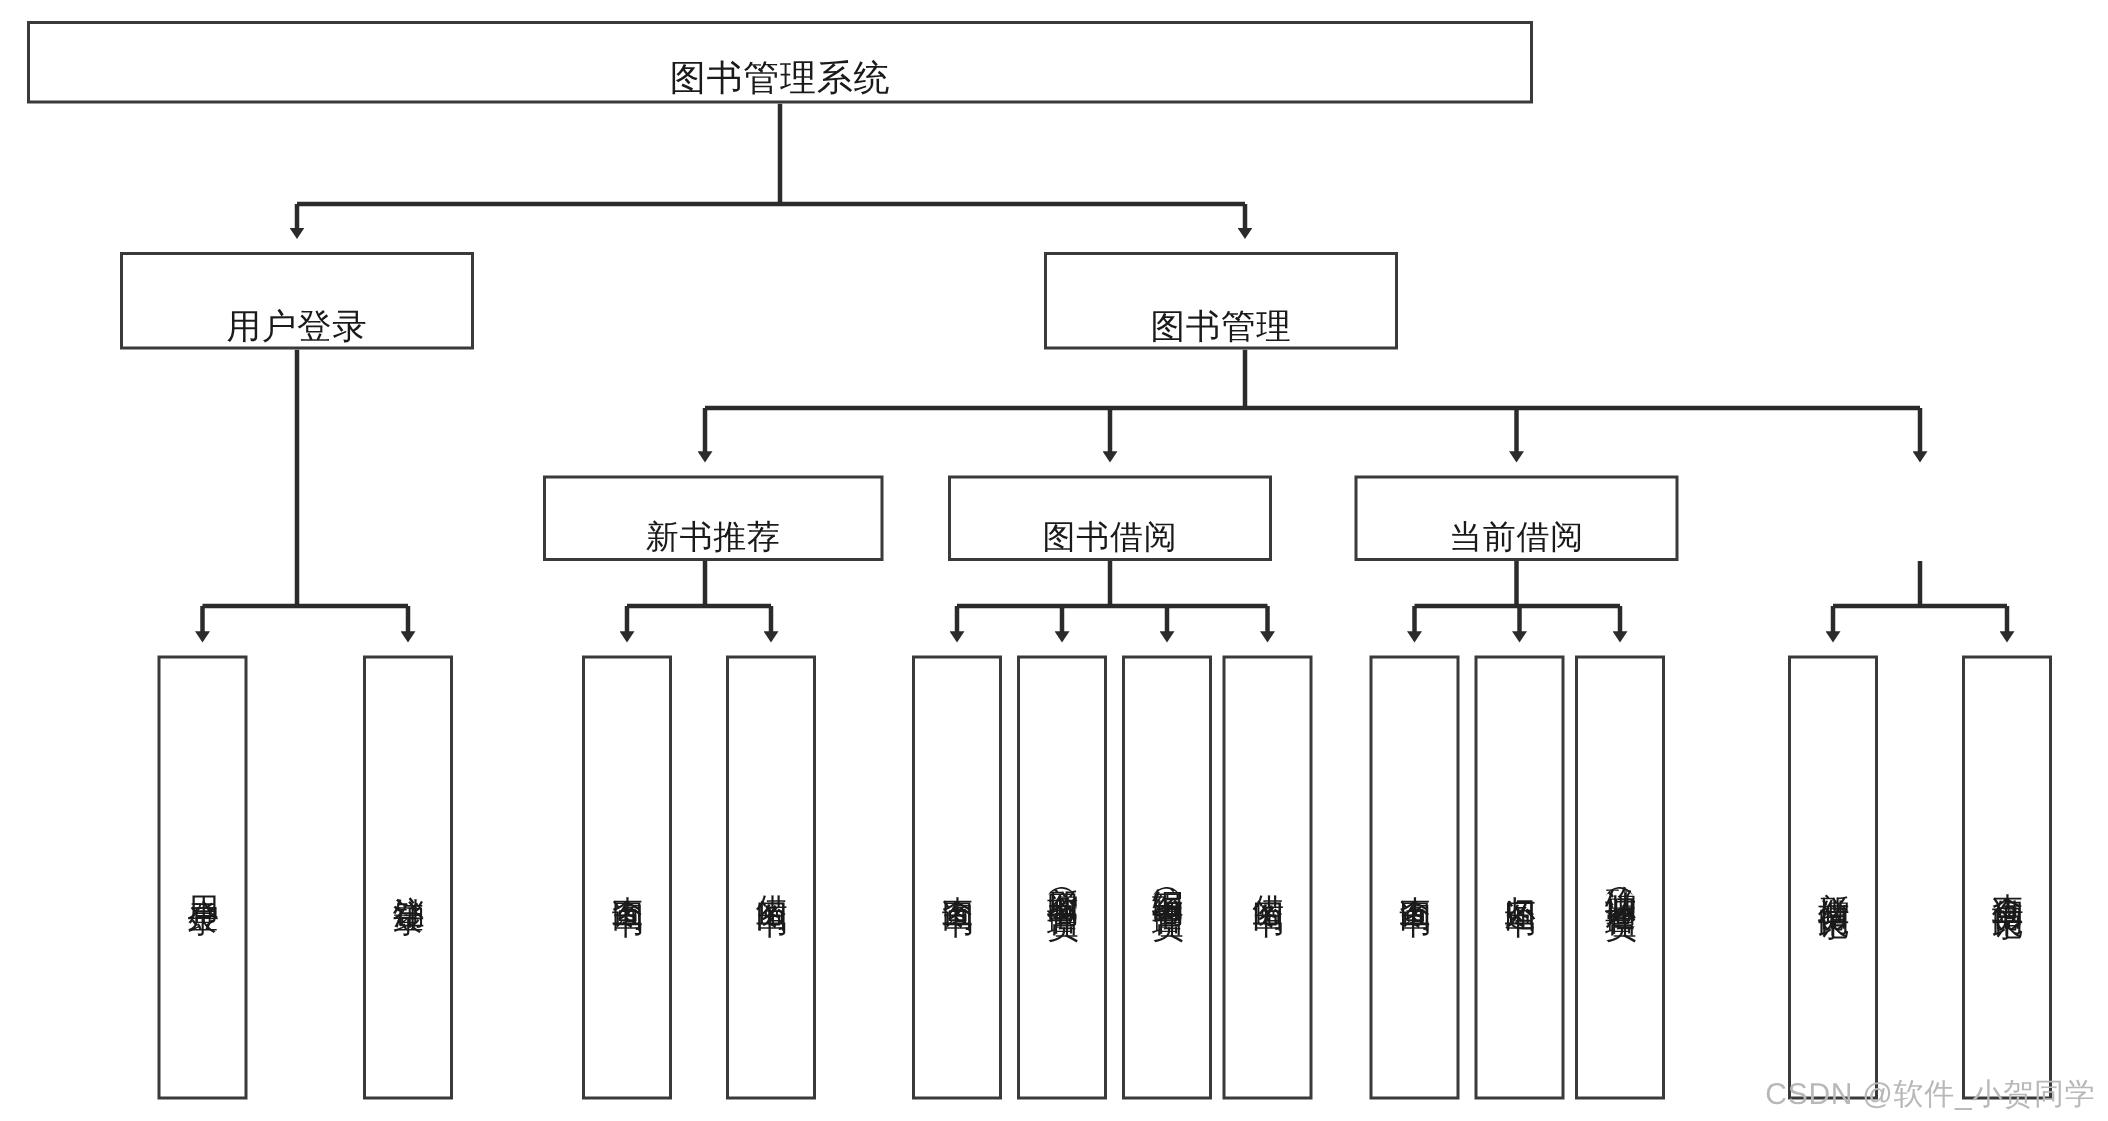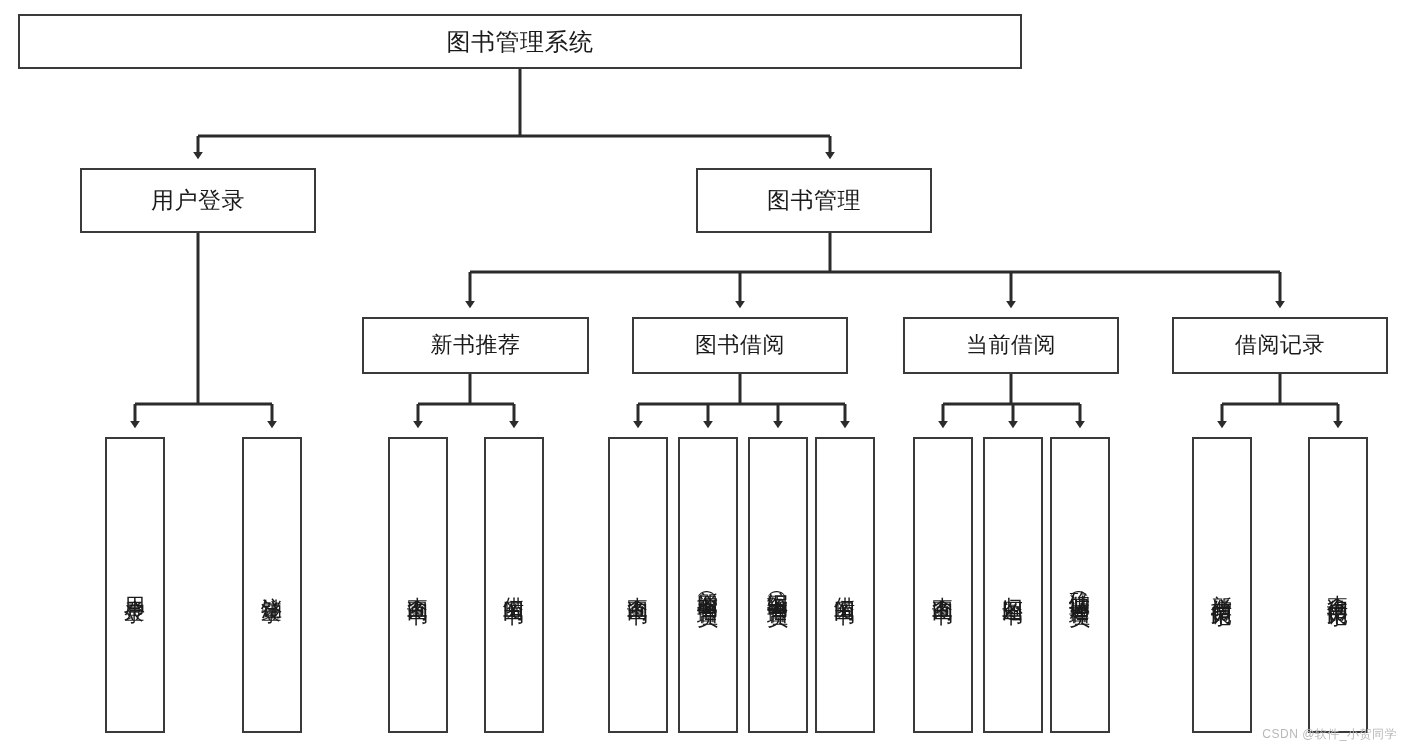--- a/index.html
+++ b/index.html
@@ -25,21 +25,21 @@
     left: 0;
     width: 1405px;
     height: 747px;
   }
   .node-box {
     position: absolute;
     box-sizing: border-box;
     border: 2.5px solid #3a3a3a;
     background: #ffffff;
     display: flex;
-    align-items: center;
+    align-items: flex-end;
     justify-content: center;
     color: #1a1a1a;
   }
   .node-label {
     display: block;
     text-align: center;
     line-height: 1.22;
     letter-spacing: 0.5px;
     color: #1a1a1a;
   }
@@ -58,21 +58,21 @@
   }
   .lvl-root .node-label { font-size: 24px; }
   .lvl-2 .node-label { font-size: 23px; }
   .lvl-3 .node-label { font-size: 22px; }
   .lvl-leaf .node-label { font-size: 21px; }
 
   #watermark {
     position: absolute;
     right: 8px;
     bottom: 4px;
-    font-size: 12px;
+    font-size: 20px;
     color: #b8b8b8;
     white-space: nowrap;
     letter-spacing: 0.5px;
     pointer-events: none;
   }
 </style>
 </head>
 <body>
 
 <div id="diagram-root">
@@ -140,23 +140,20 @@
 
   <div class="node-box horiz lvl-3" style="left: 362px; top: 317px; width: 227px; height: 57px;">
     <span class="node-label">新书推荐</span>
   </div>
   <div class="node-box horiz lvl-3" style="left: 903px; top: 317px; width: 216px; height: 57px;">
     <span class="node-label">当前借阅</span>
   </div>
   <div class="node-box horiz lvl-3" style="left: 632px; top: 317px; width: 216px; height: 57px;">
     <span class="node-label">图书借阅</span>
   </div>
-  <div class="node-box horiz lvl-3" style="left: 1172px; top: 317px; width: 216px; height: 57px;">
-    <span class="node-label">借阅记录</span>
-  </div>
 
   <div class="node-box vert lvl-leaf" style="left: 105px; top: 437px; width: 60px; height: 296px;">
     <span class="node-label">用户登录</span>
   </div>
   <div class="node-box vert lvl-leaf" style="left: 242px; top: 437px; width: 60px; height: 296px;">
     <span class="node-label">注销登录</span>
   </div>
   <div class="node-box vert lvl-leaf" style="left: 388px; top: 437px; width: 60px; height: 296px;">
     <span class="node-label">查询图书</span>
   </div>

